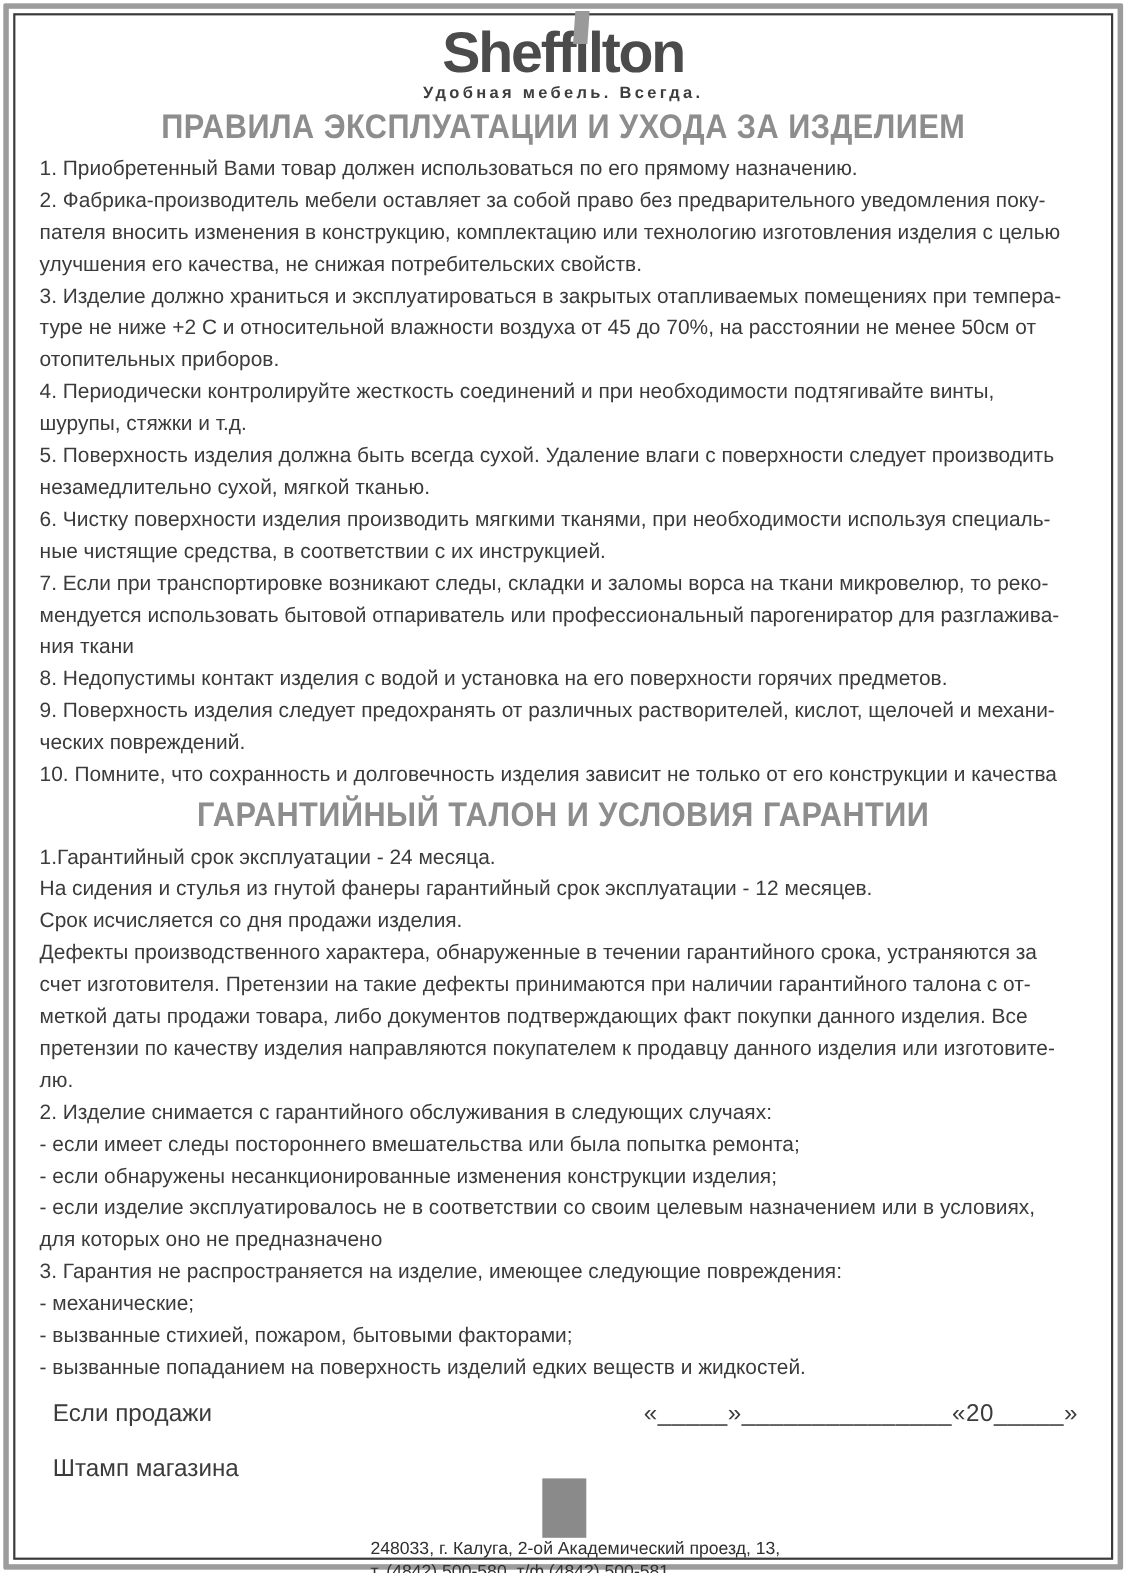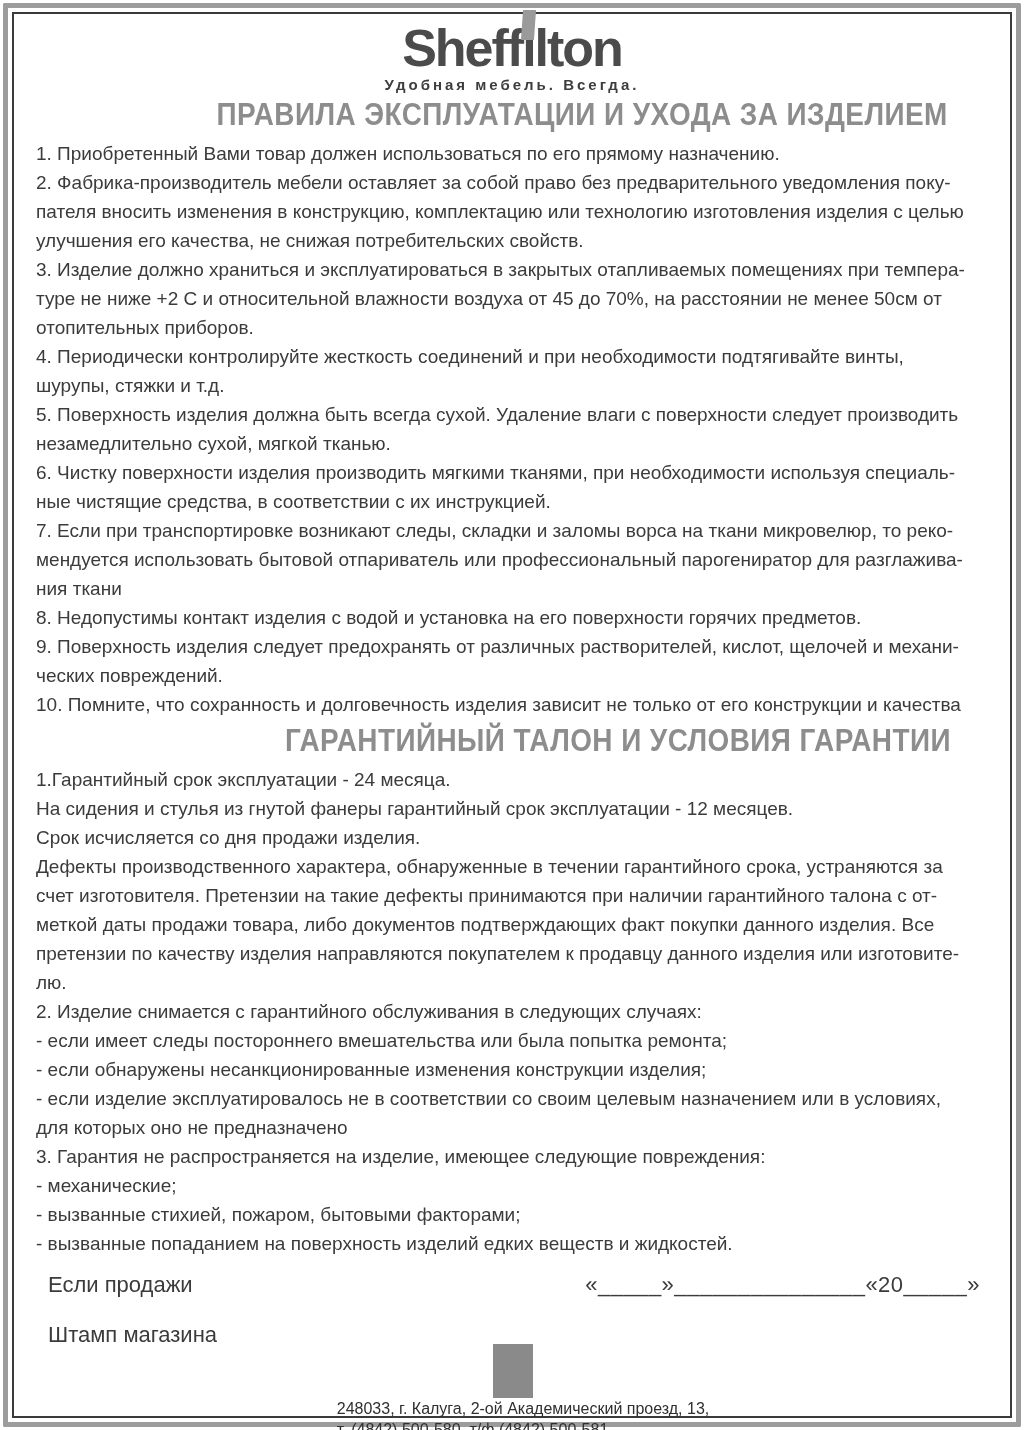--- a/index.html
+++ b/index.html
@@ -8,21 +8,21 @@
   .sheet { position:absolute; inset:0; width:1024px; height:1430px; background:#fff; overflow:hidden;border-radius:12px; }
   .outer-border { position:absolute; inset:3px; border:5px solid #9c9c9c; pointer-events:none; }
   .inner-border { position:absolute; inset:12px; border:2px solid #3a3a3a; pointer-events:none; }
   .content { position:absolute; top:14px; left:14px; right:14px; bottom:14px; padding:0 22px; }
 
   .logo-wrap { text-align:center; margin-top:8px; position:relative; }
   .brand { display:inline-block; position:relative; font-size:52px; font-weight:bold; color:#4b4b4b; letter-spacing:-2px; line-height:1.0; }
   .logo-accent { position:absolute; left:54.5%; top:-12px; width:13px; height:30px; background:#9a9a9a; transform:skewX(-4deg); }
   .tagline { font-size:15px; font-weight:bold; letter-spacing:3px; color:#3d3d3d; margin-top:2px; }
 
-  .big-title { text-align:right; color:#8d8d8d; font-weight:bold; margin-top:4px; }
+  .big-title { text-align:center; color:#8d8d8d; font-weight:bold; margin-top:4px; }
   .big-title > span { display:inline-block; font-size:31px; transform:scaleX(0.9); white-space:nowrap; letter-spacing:0.5px; }
 
   .bodytext { white-space:pre-line; font-size:19px; line-height:29px; color:#3b3b3b; margin-top:6px; }
 
   .warranty-title { margin-top:4px; }
 
   .date-row { display:flex; justify-content:space-between; align-items:baseline; margin-top:14px; padding:0 8px 0 12px; }
   .date-label { font-size:22px; color:#3b3b3b; }
   .date-blanks { font-size:22px; color:#3b3b3b; letter-spacing:0.5px; }
 

